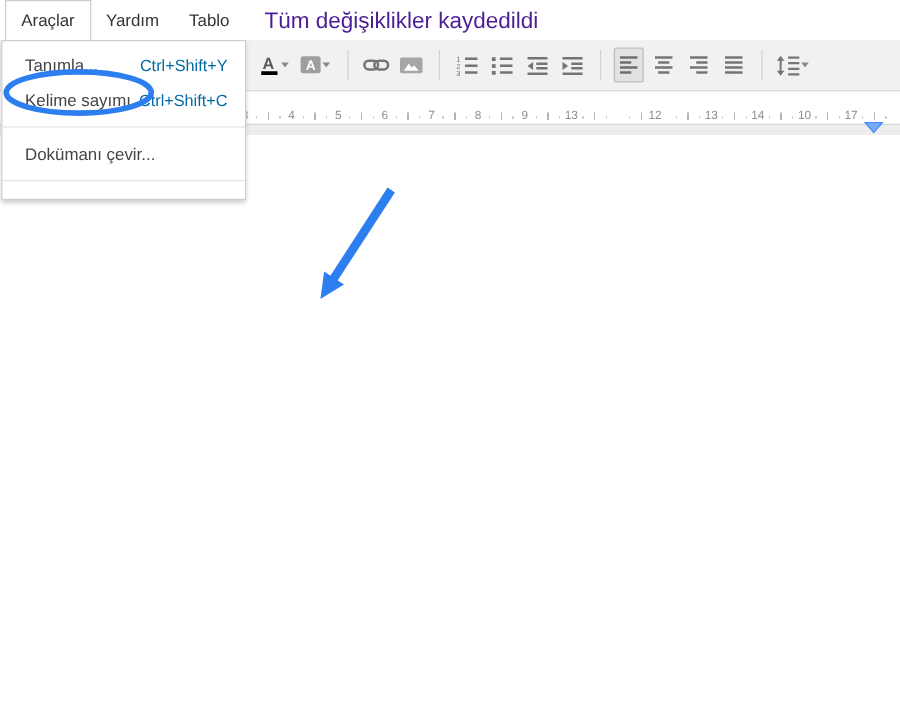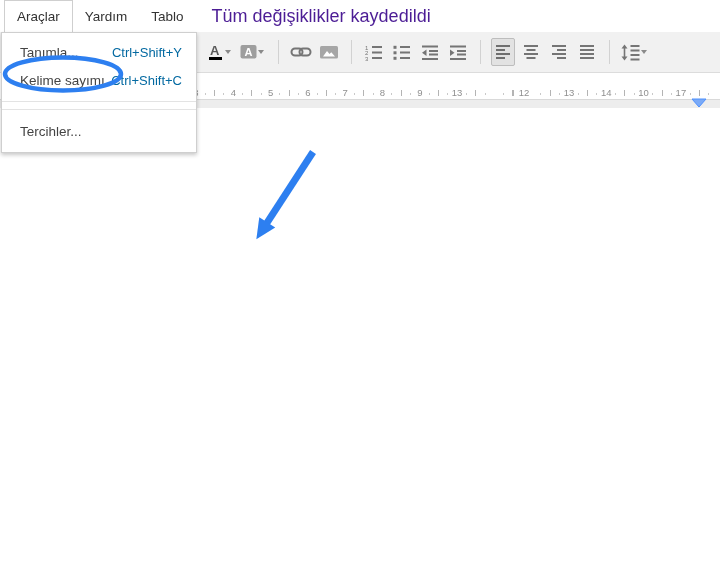--- a/index.html
+++ b/index.html
@@ -207,24 +207,24 @@
 <div class="dropdown">
   <div class="ditem">
     <span class="lbl">Tanımla...</span>
     <span class="sc">Ctrl+Shift+Y</span>
   </div>
   <div class="ditem">
     <span class="lbl">Kelime sayımı</span>
     <span class="sc">Ctrl+Shift+C</span>
   </div>
   <div class="dsep"></div>
+  <div class="ditem">
+    <span class="lbl">Dokümanı çevir...</span>
+  </div>
   <div class="dsep"></div>
-  <div class="ditem">
-    <span class="lbl">Tercihler...</span>
-  </div>
 </div>
 
 <div class="watermark">dijitalders.com</div>
 <div class="doctext">
   <div class="dline sel"><span class="t">Sağlık</span></div>
   <div class="dline sel"><span class="t">Sağlıklı olmak, insan mutluluğunun öncelik taşıyan bir öğesidir. Sağlık genellikle kendiliğinden var</span></div>
   <div class="dline sel"><span class="t">olan bir durum olarak algılanır. Oysa sağlıklı olma uğrunda çaba gösterilmesi gerekir. Hatta</span></div>
   <div class="dline sel"><span class="t">bugünkü bilgilerimiz bize bu uğraşın daha doğum öncesi dönemde başlaması gerektiğini</span></div>
   <div class="dline sel"><span class="t">göstermektedir. Doğal olarak bu aşamada yapılması gerekenler, anne ve babalara düşmektedir.</span></div>
   <div class="dline sel"><span class="t">Olaya nesillerin sağlığı olarak bakıldığında, sağlığın ve sağlıksızlığın nesiller boyunca</span></div>

